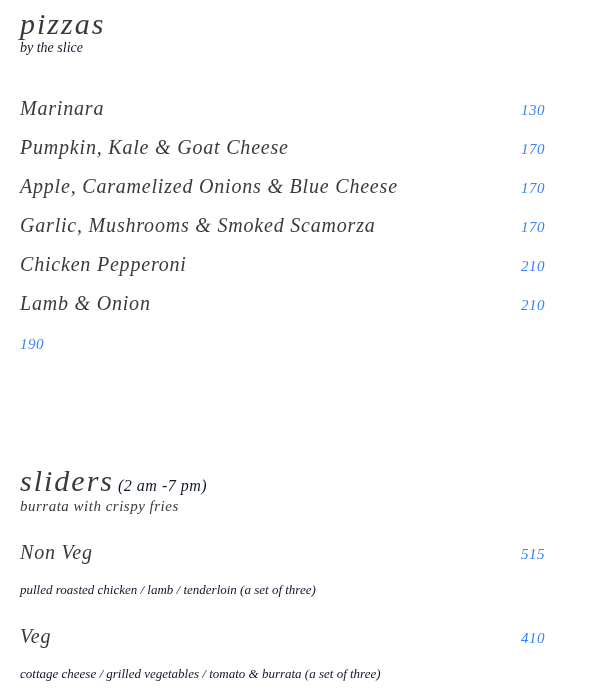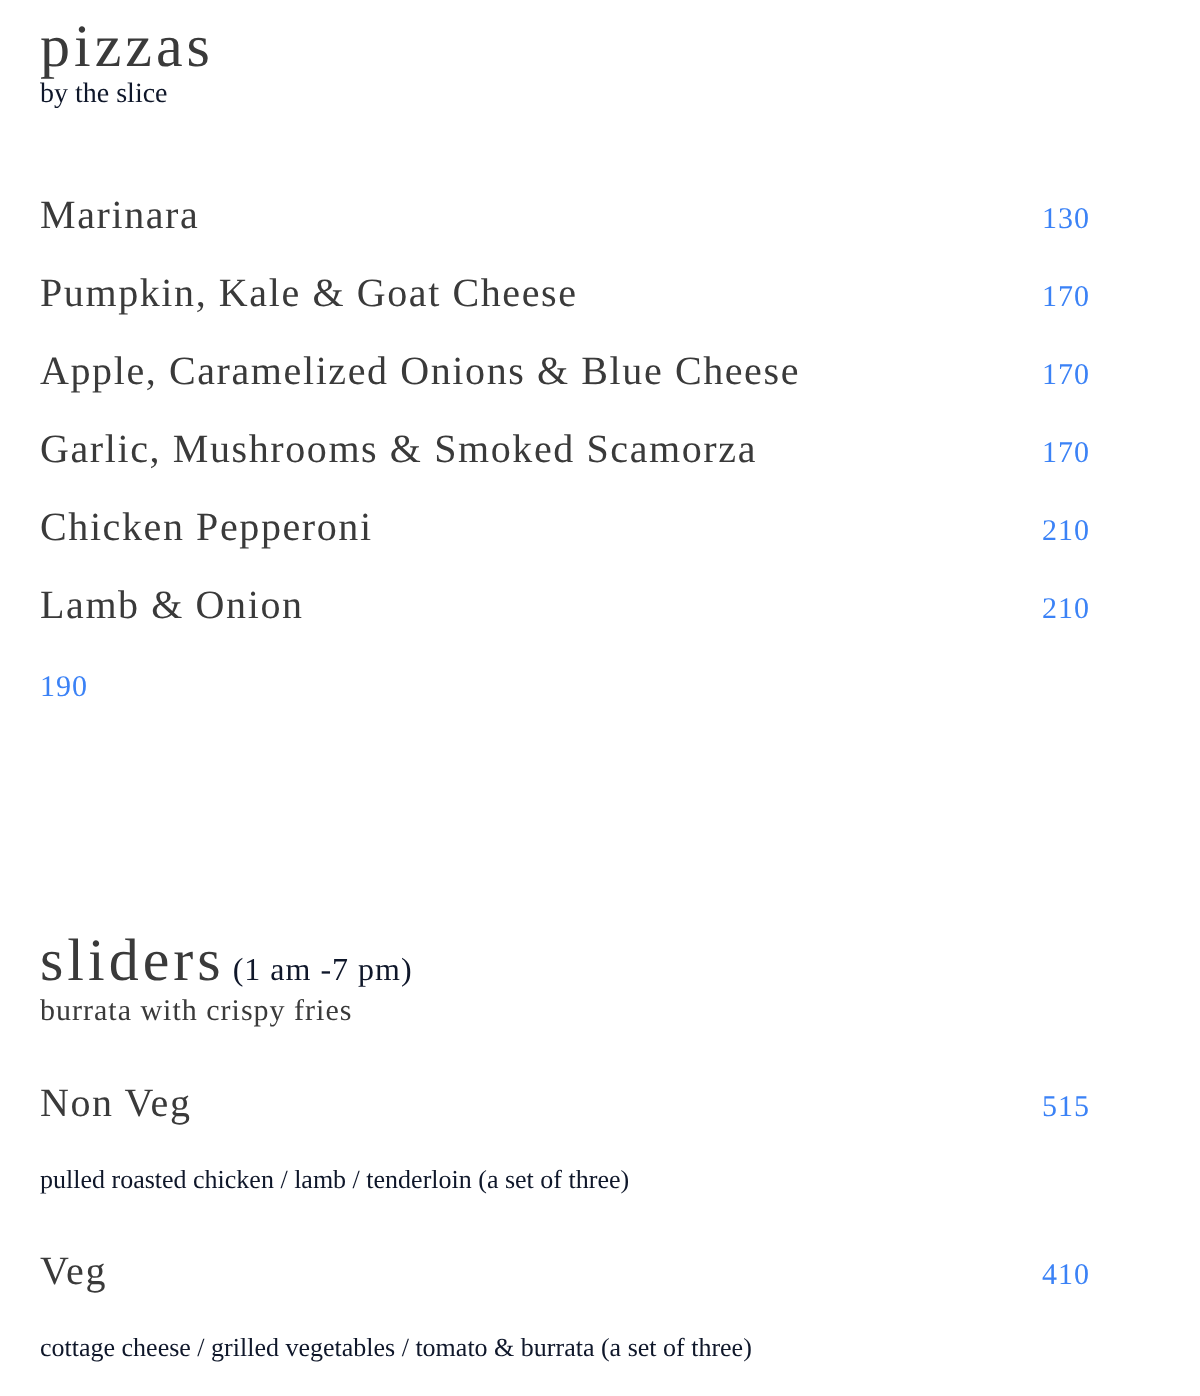--- a/index.html
+++ b/index.html
@@ -9,20 +9,21 @@
   }
   .page {
     position: relative;
     width: 560px;
     height: 698px;
     background: #ffffff;
     box-sizing: border-box;
     padding: 8px 15px 0 20px;
     overflow: hidden;
     color: #2e2e2e;
+    font-style: italic;
   }
   
   .decor {
     font-family: "Liberation Serif", serif;
     color: #3a3a3a;
     letter-spacing: 1px;
   }
   .serif {
     font-family: "Liberation Serif", serif;
     color: #0f172a;
@@ -118,21 +119,21 @@
       <span class="item-price">210</span>
     </div>
     <div class="row">
       <span class="item-price">190</span>
     </div>
   </div>
 
   <header class="sliders-header">
     <div>
       <span class="decor section-title">sliders</span>
-      <span class="serif hours">(1 am -7 pm)</span>
+      <span class="serif hours">(2 am -7 pm)</span>
     </div>
     <div class="decor section-subtitle-decor">burrata with crispy fries</div>
   </header>
 
   <div class="slider-item">
     <div class="row">
       <span class="decor item-name">Non Veg</span>
       <span class="item-price">515</span>
     </div>
     <div class="serif item-desc">pulled roasted chicken / lamb / tenderloin (a set of three)</div>

